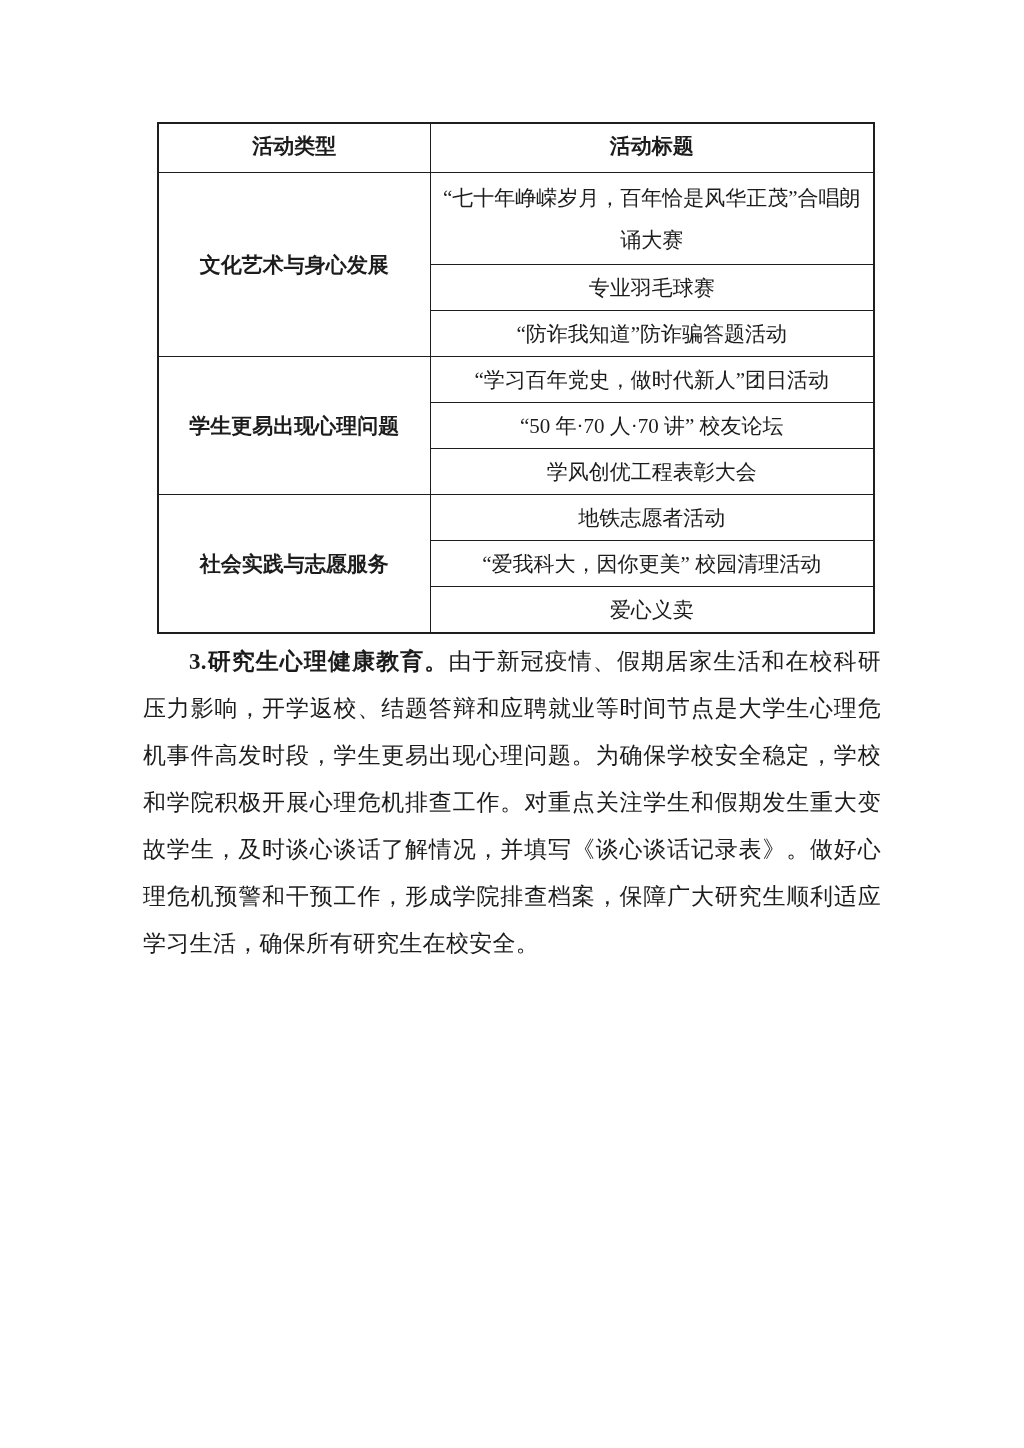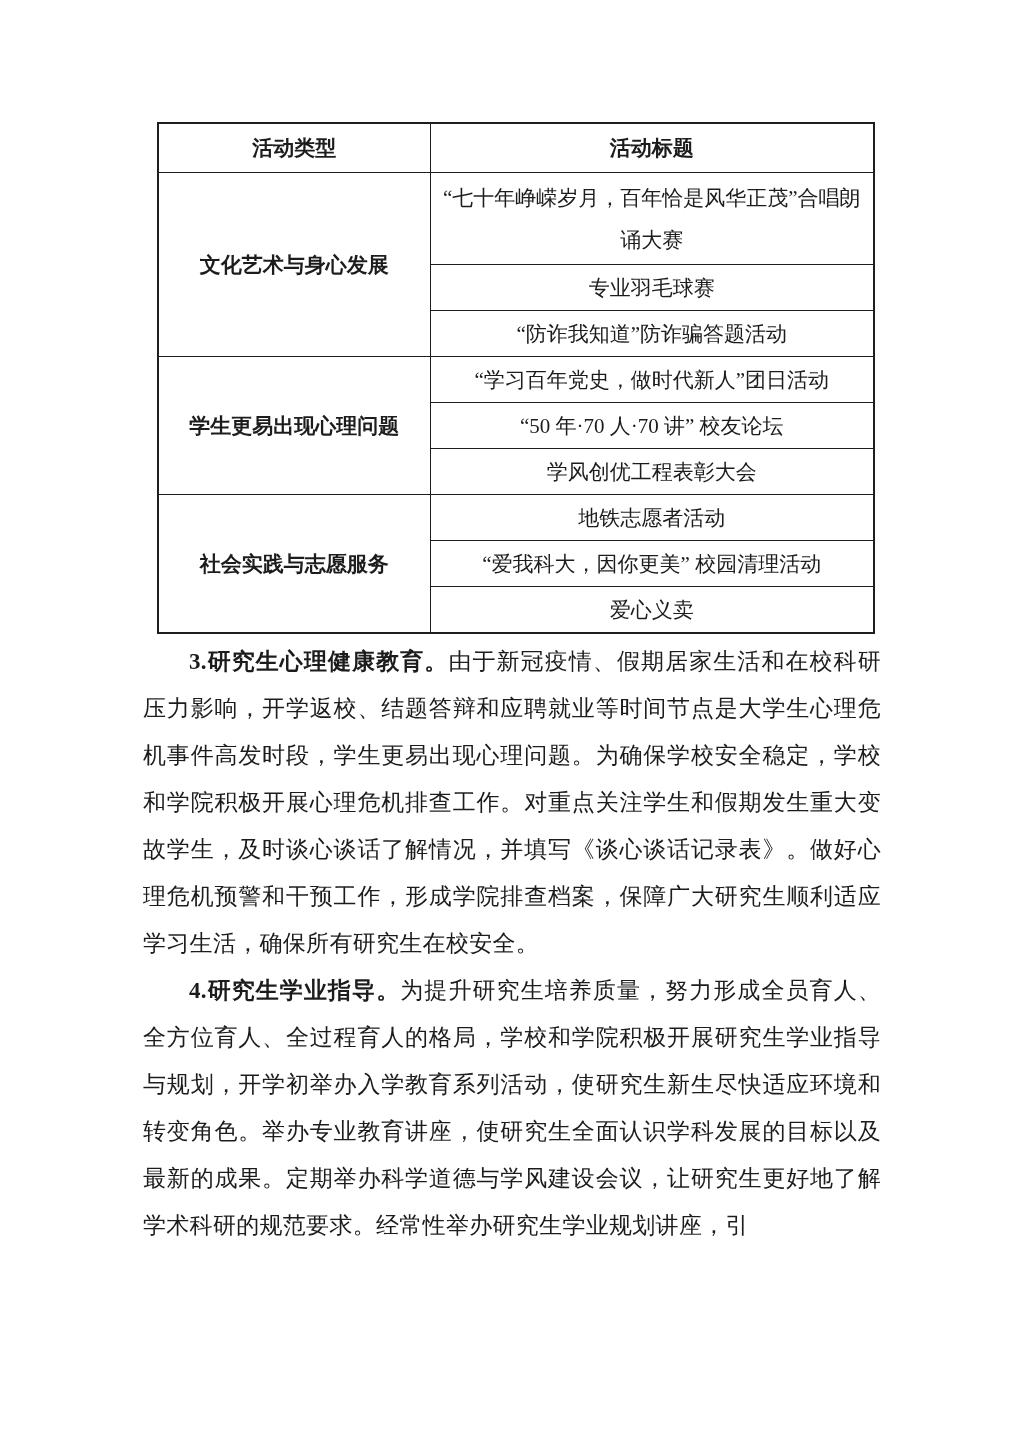--- a/index.html
+++ b/index.html
@@ -40,20 +40,21 @@
     text-align: center;
     vertical-align: middle;
     font-size: 21px;
     line-height: 42px;
     padding: 0 10px;
     overflow: hidden;
   }
   table.activities th {
     font-weight: bold;
     height: 48px;
+    font-family: Liberation Mono, monospace;
   }
   td.cat {
     font-weight: bold;
   }
   tr.r-tall td.act { height: 91px; }
   tr.r td.act      { height: 45px; }
 
   
   .paragraphs {
     padding-top: 4px;
@@ -129,18 +130,17 @@
         <td class="act">“爱我科大，因你更美” 校园清理活动</td>
       </tr>
       <tr class="r">
         <td class="act">爱心义卖</td>
       </tr>
     </tbody>
       </table>
 
     <div class="paragraphs">
       <p class="para"><span class="lead">3.研究生心理健康教育。</span><span>由于新冠疫情、假期居家生活和在校科研压力影响，开学返校、结题答辩和应聘就业等时间节点是大学生心理危机事件高发时段，学生更易出现心理问题。为确保学校安全稳定，学校和学院积极开展心理危机排查工作。对重点关注学生和假期发生重大变故学生，及时谈心谈话了解情况，并填写《谈心谈话记录表》。做好心理危机预警和干预工作，形成学院排查档案，保障广大研究生顺利适应学习生活，确保所有研究生在校安全。</span></p>
-      <p class="para"><span class="lead">4.研究生学业指导。</span><span>为提升研究生培养质量，努力形成全员育人、全方位育人、全过程育人的格局，学校和学院积极开展研究生学业指导与规划，开学初举办入学教育系列活动，使研究生新生尽快适应环境和转变角色。举办专业教育讲座，使研究生全面认识学科发展的目标以及最新的成果。定期举办科学道德与学风建设会议，让研究生更好地了解学术科研的规范要求。经常性举办研究生学业规划讲座，引</span></p>
     </div>
 
   </div>
 
 </div>
 
 </body></html>

